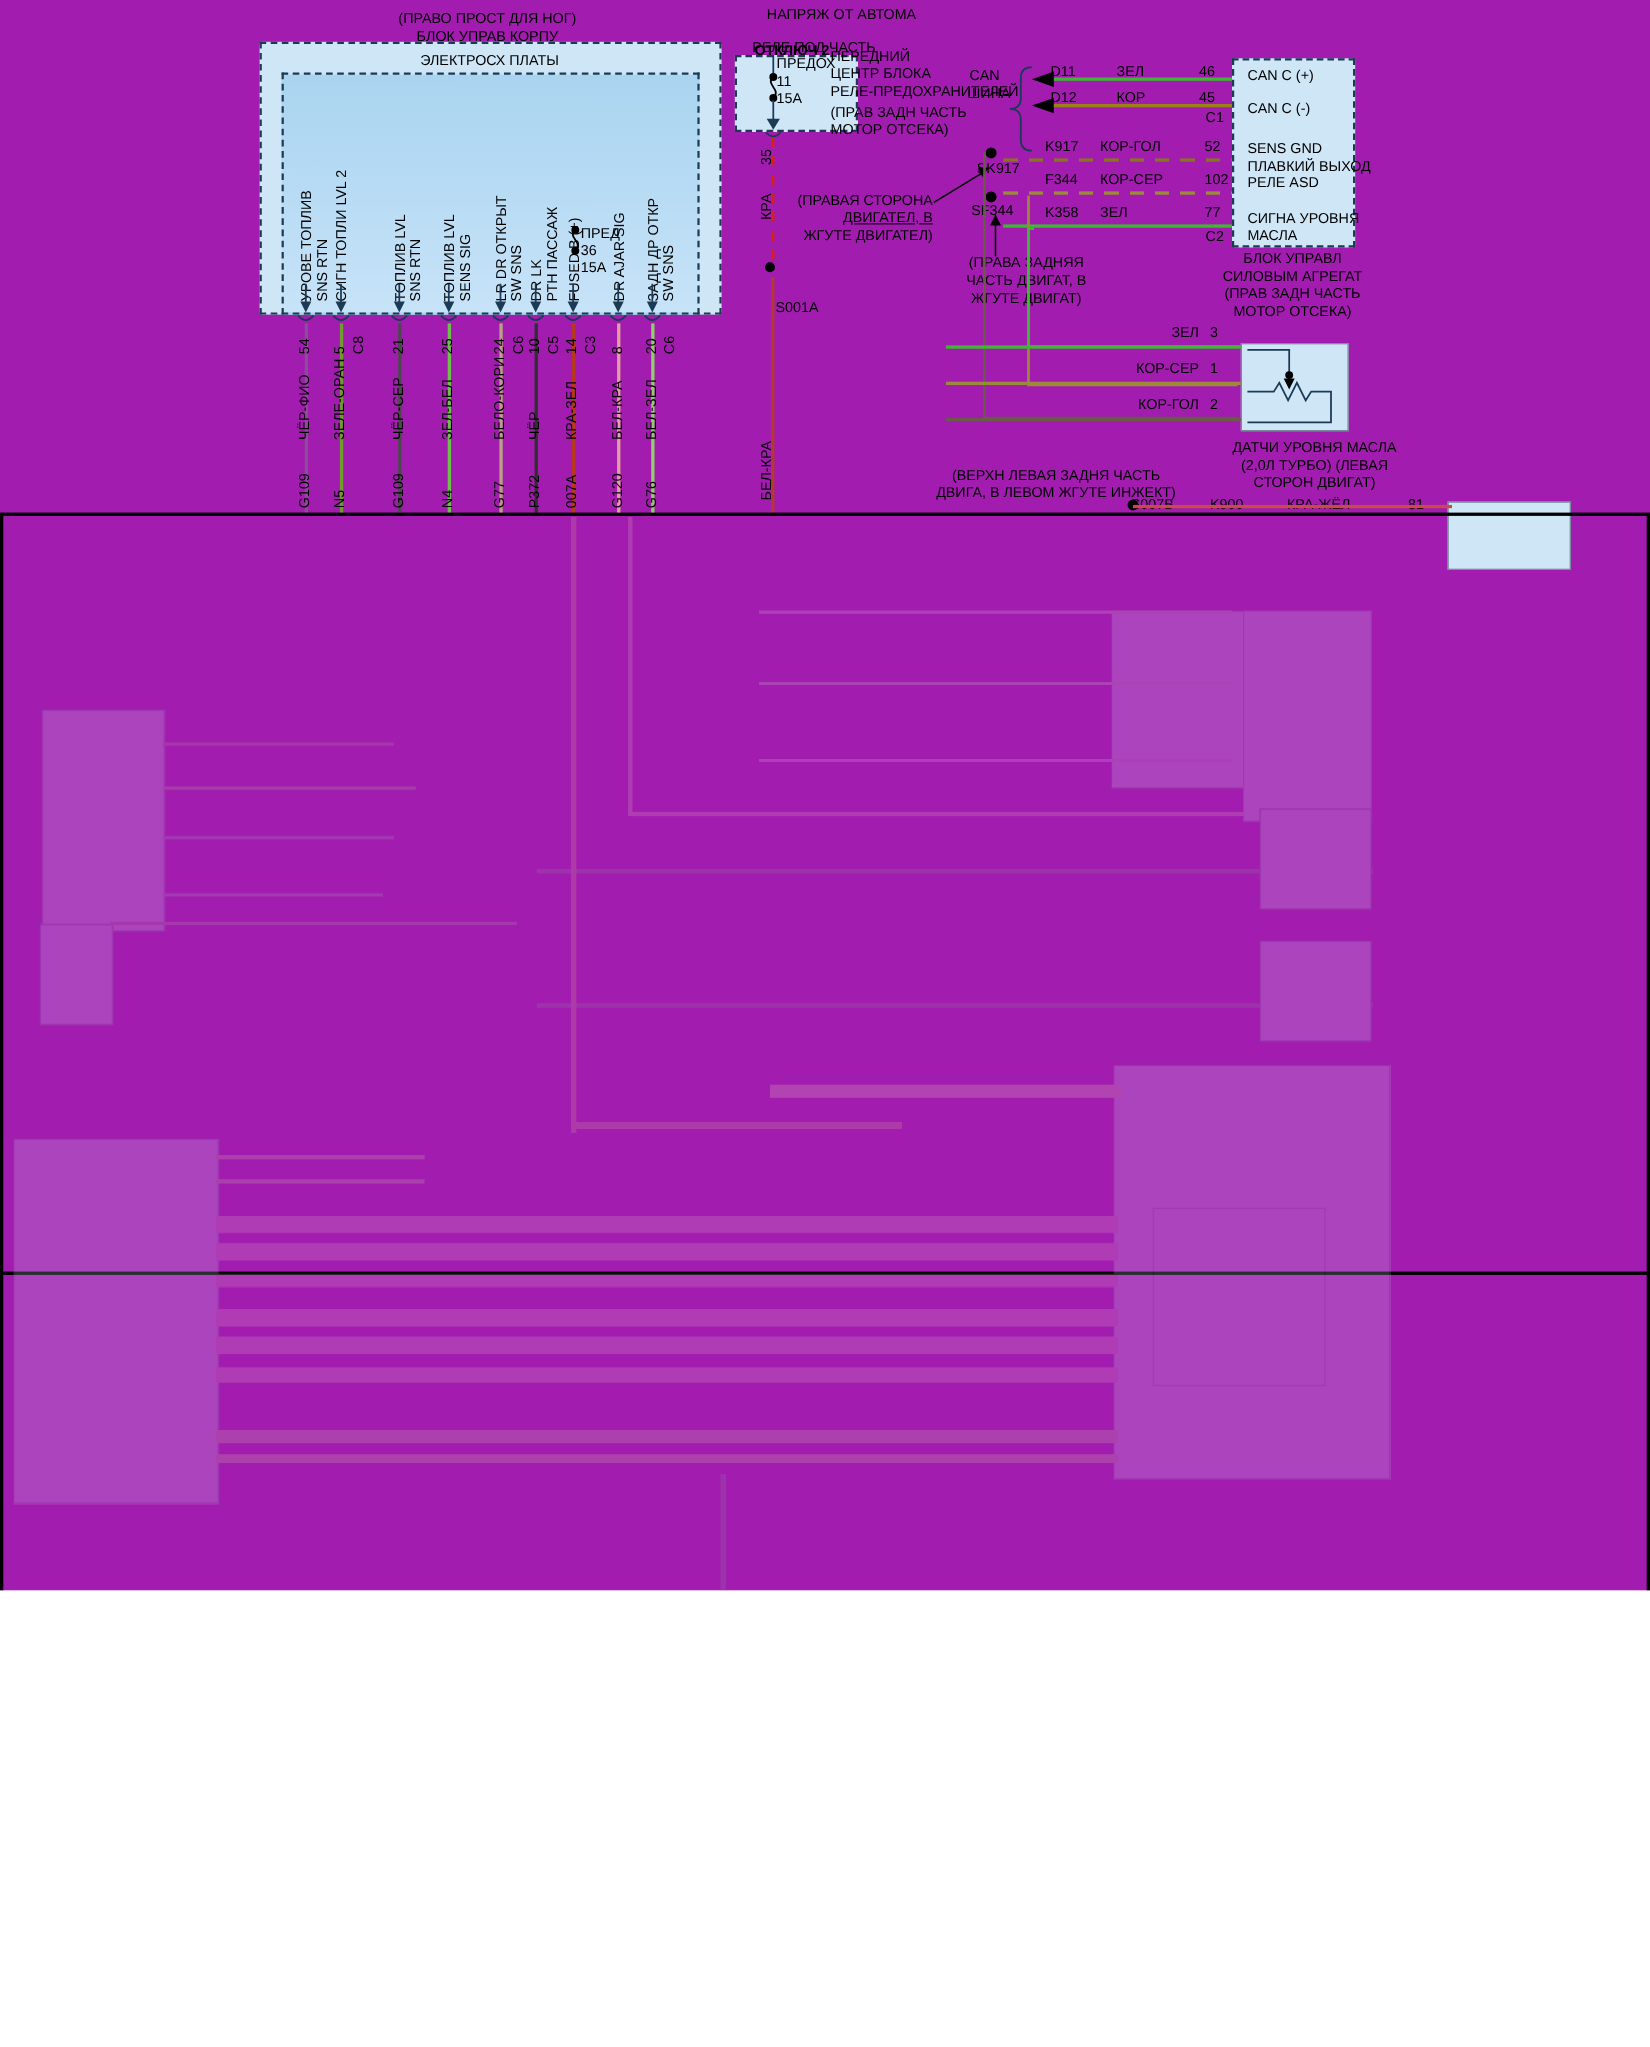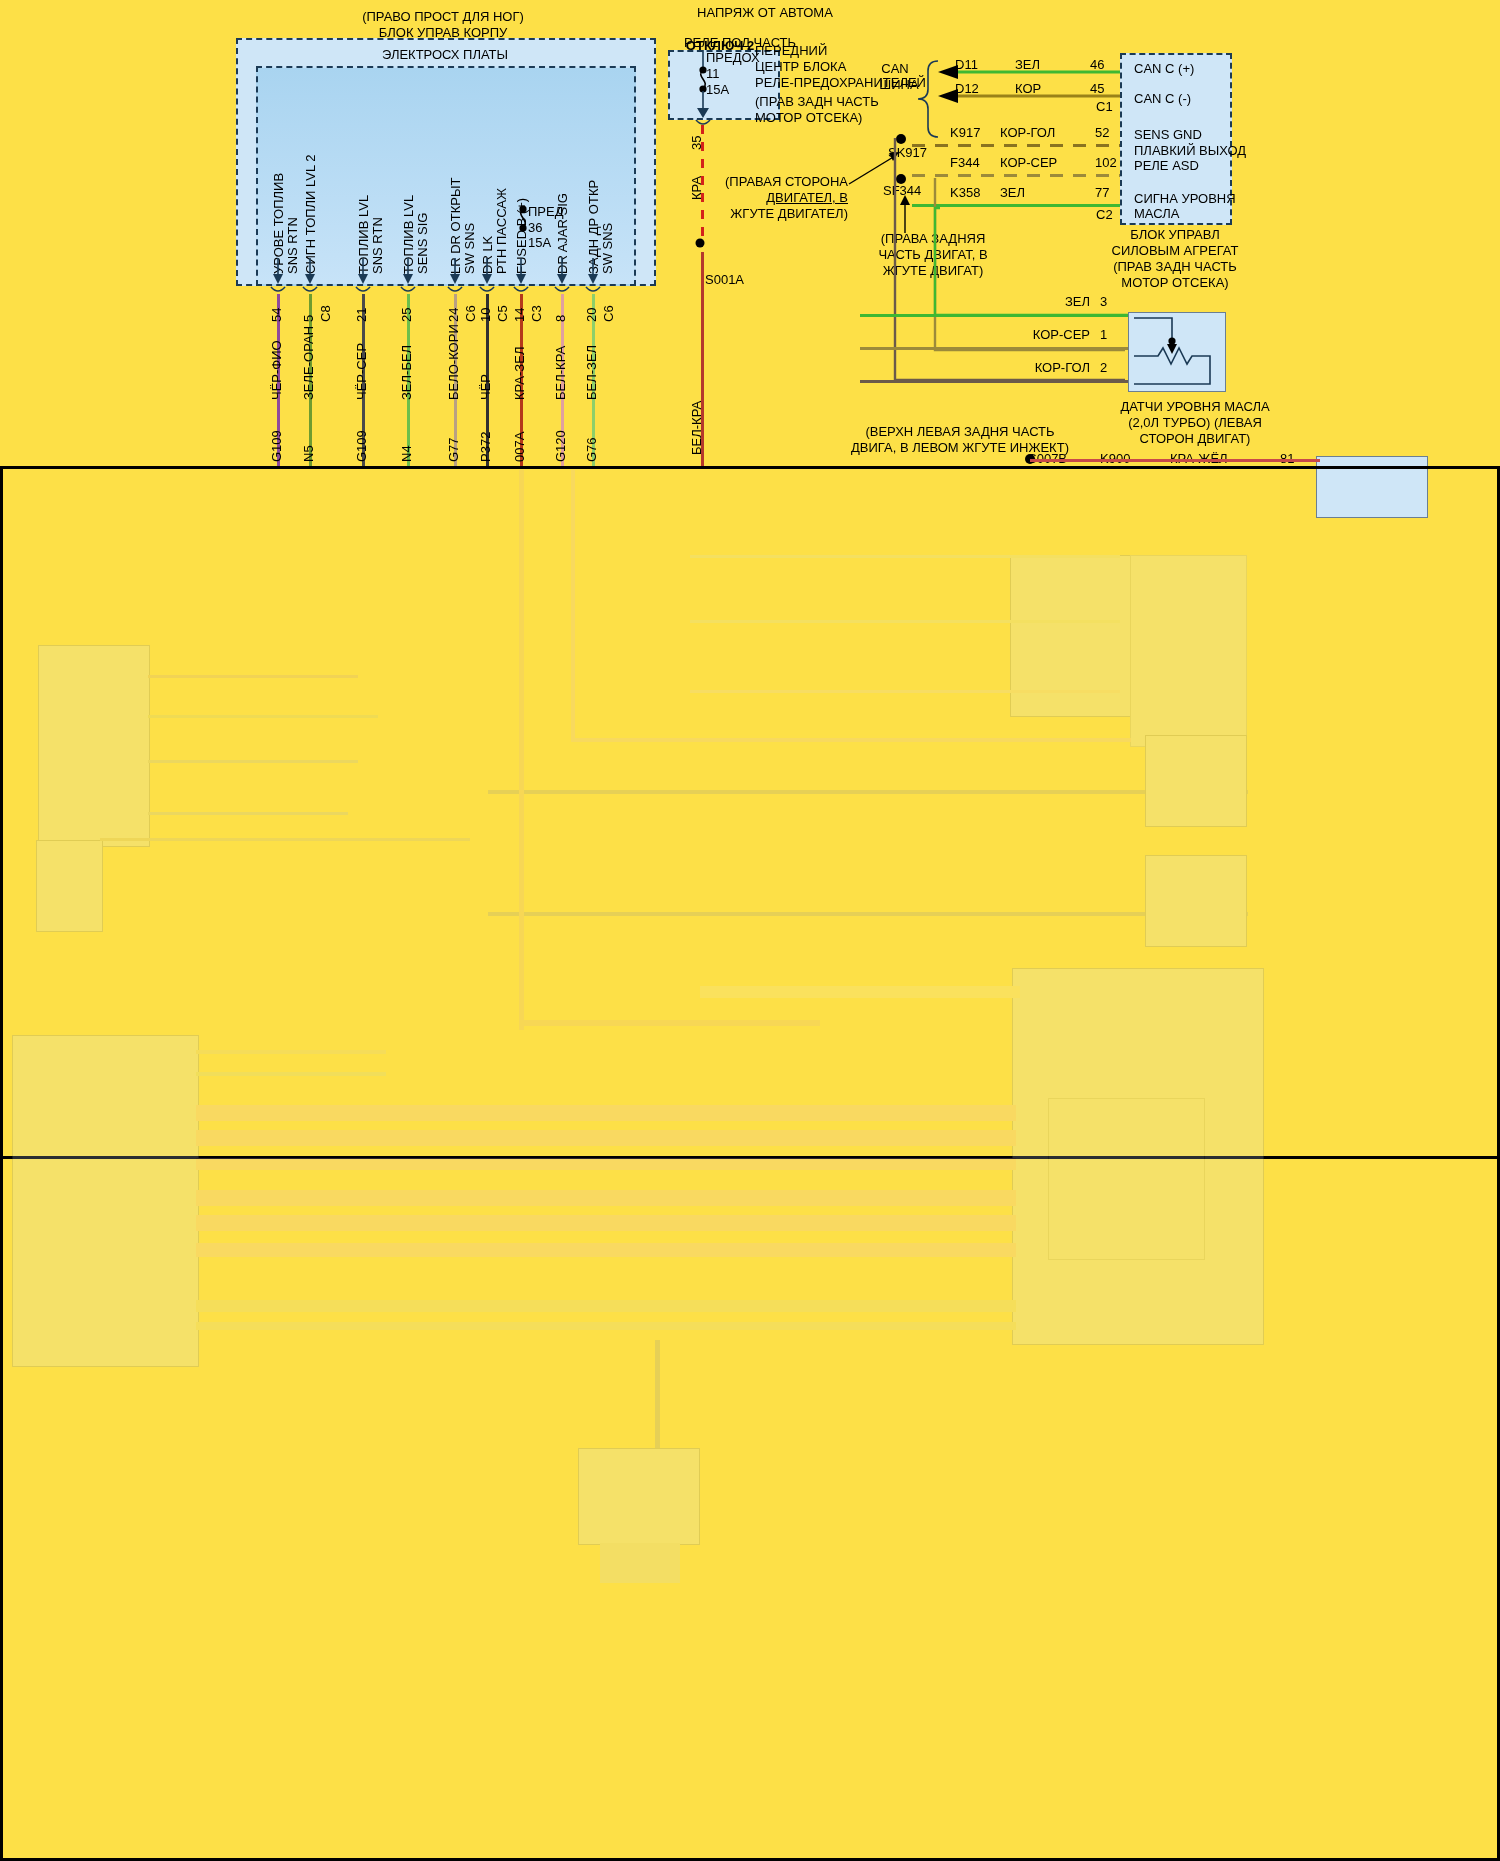--- a/index.html
+++ b/index.html
@@ -1,17 +1,17 @@
 <!DOCTYPE html>
 <html><head>
 <meta charset="utf-8">
 <style>
   html,body{margin:0;padding:0;background:#fff;}
   body{font-family:"Liberation Sans","DejaVu Sans",sans-serif;}
-  #page{position:relative;width:1500px;height:1861px;background:#fde047;overflow:hidden;}
+  #page{position:relative;width:1500px;height:1446px;background:#a21caf;overflow:hidden;}
   .abs{position:absolute;}
   .txt{font-size:13px;color:#000;line-height:1.12;white-space:pre;}
   .txt.c{text-align:center;}
   .txt.r{text-align:right;}
   .vtxt{font-size:13px;color:#000;white-space:pre;line-height:1.12;
         transform-origin:0 0;transform:rotate(-90deg);}
   .bcm-outer{border:2px dashed #1b3a55;background:#cfe6f7;}
   .bcm-inner{border:2px dashed #1b3a55;background:linear-gradient(180deg,#a9d4f0 0%,#c7e3f8 100%);}
   .dashbox{border:2px dashed #1b3a55;background:#cfe6f7;}
   .solidbox{background:#cfe6f7;border:1px solid #6b7f92;}

